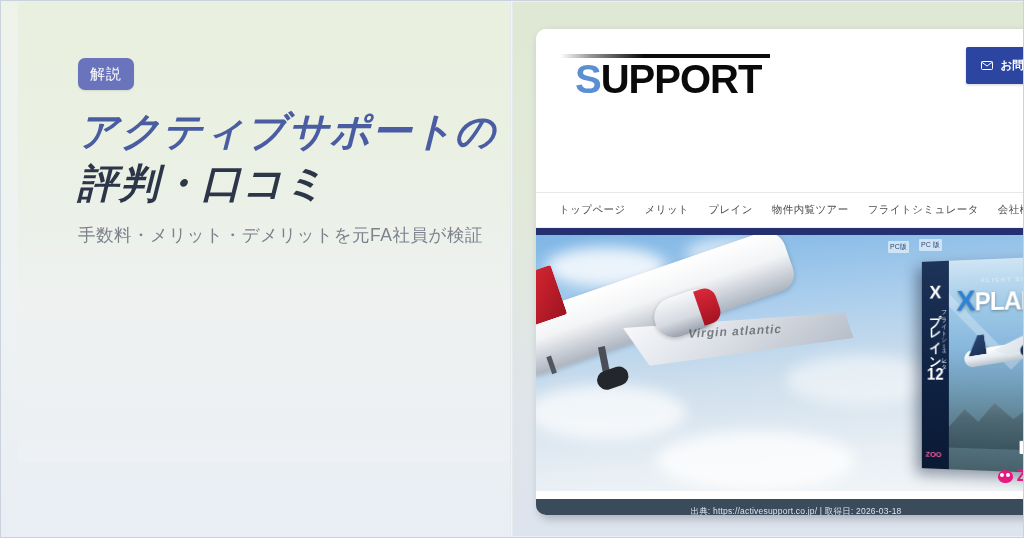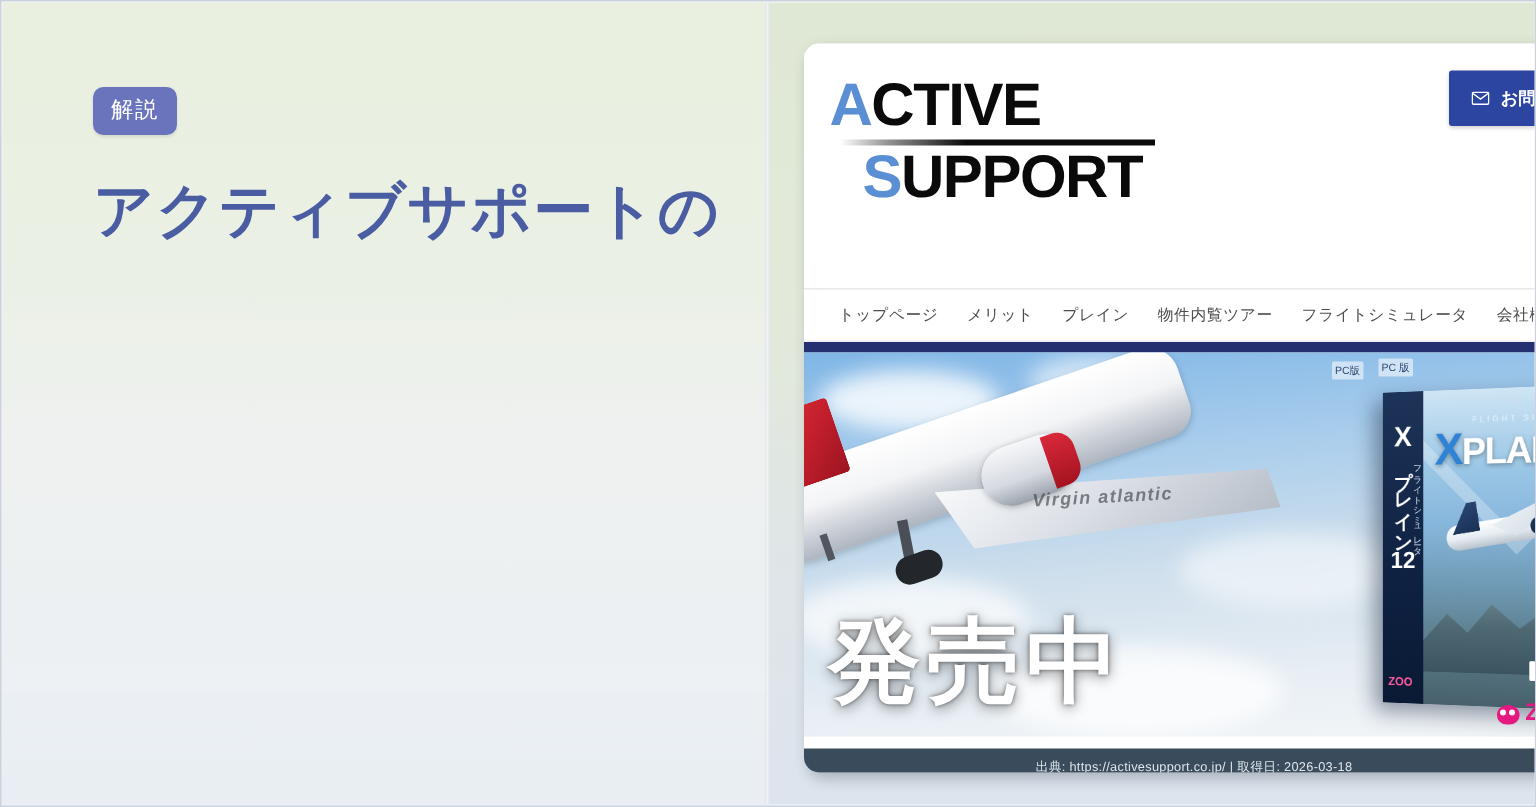--- a/index.html
+++ b/index.html
@@ -12,34 +12,34 @@
   
   #frame{
     position:relative;width:1024px;height:538px;box-sizing:border-box;
     border:1px solid #c9d2dd;
     background:linear-gradient(180deg,#eef3ea 0%,#eef2f3 55%,#e9eef4 100%);
     overflow:hidden;
   }
 
   
   #left-panel{
-    position:absolute;left:1px;top:1px;width:508px;height:460px;
+    position:absolute;left:17px;top:1px;width:508px;height:460px;
     box-sizing:border-box;
     background:linear-gradient(180deg,#e9f0df 0%,#eaf0e3 32%,#eef1ef 62%,#edf0f4 100%);
     padding:56px 0 0 60px;
   }
   #badge{
     display:inline-block;
     background:#6a74bc;color:#ffffff;
     font-size:15px;line-height:1;
     padding:8px 12px 9px;border-radius:7px;
     letter-spacing:1px;
     box-shadow:0 1px 2px rgba(0,0,0,.10);
   }
-  #title-block{margin-top:25px;}
+  #title-block{margin-top:15px;font-style:italic;}
   .title-line{
     font-weight:bold;
     font-size:40px;
     line-height:1.30;
     letter-spacing:1px;
     white-space:nowrap;
   }
   #title-line-1{color:#4a5da3;}
   #title-line-2{color:#2d3648;}
   #subtitle{
@@ -295,34 +295,35 @@
 <body>
 
 <div id="frame">
 
   <div id="left-panel">
 
     <div id="badge">解説</div>
 
     <div id="title-block">
       <div class="title-line" id="title-line-1">アクティブサポートの</div>
+      <div class="title-line" id="title-line-2">評判・口コミ</div>
     </div>
 
+    <div id="subtitle">手数料・メリット・デメリットを元FA社員が検証</div>
   </div>
 
   <div id="panel-divider"></div>
 
   <div id="right-panel">
 
     <div id="site-card">
 
       <div id="site-header">
 
         <div id="site-logo">
-          <div class="logo-row" id="logo-row-1"><span class="cap">A</span><span>CTIVE</span></div>
           <div id="logo-rule"></div>
           <div class="logo-row" id="logo-row-2"><span class="cap">S</span><span>UPPORT</span></div>
         </div>
 
         <div id="contact-button">
           <span>
             <svg width="12" height="9" viewBox="0 0 12 9">
               <rect x="0.5" y="0.5" width="11" height="8" fill="none" stroke="#ffffff" stroke-width="1" rx="1"></rect>
               <path d="M0.5 1 L6 5 L11.5 1" fill="none" stroke="#ffffff" stroke-width="1"></path>
             </svg>
@@ -390,21 +391,20 @@
             <div id="box-mountains"></div>
             <div id="box-lang">日本語版</div>
           </div>
         </div>
 
         <div id="zoo-logo">
           <span id="zoo-mark"></span>
           <span id="zoo-text">ZOO</span>
         </div>
 
-        <div id="hero-headline">発売中</div>
       </div>
 
       <div id="hero-gap"></div>
 
       <div id="source-bar">
         <span>出典: https://activesupport.co.jp/ | 取得日: 2026-03-18</span>
       </div>
     </div>
   </div>
 </div>

